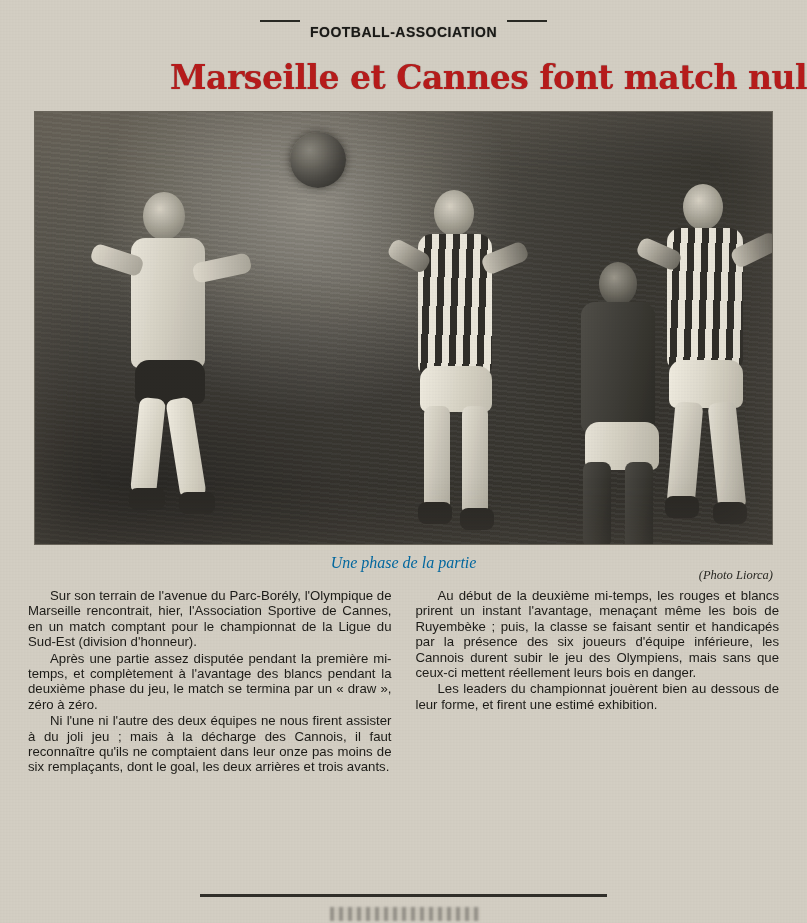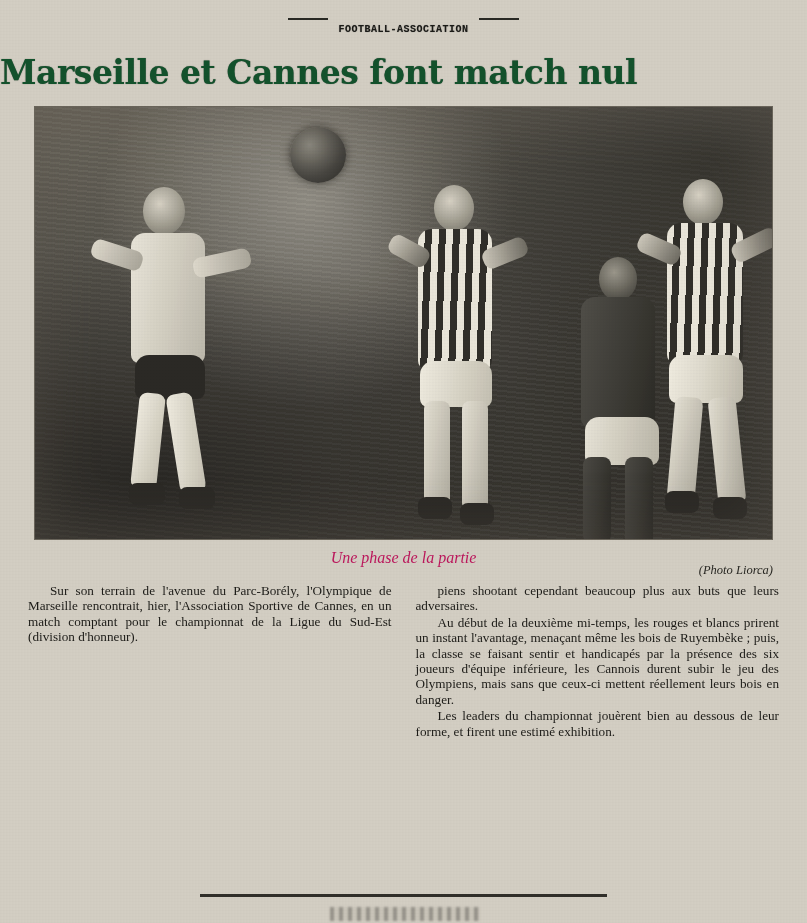--- a/index.html
+++ b/index.html
@@ -25,49 +25,49 @@
     pointer-events: none;
     background:
       repeating-linear-gradient(0deg, rgba(0,0,0,0.03) 0px, rgba(0,0,0,0.0) 2px, rgba(0,0,0,0.02) 3px),
       repeating-linear-gradient(90deg, rgba(0,0,0,0.025) 0px, rgba(0,0,0,0.0) 3px);
     opacity: .7;
     z-index: 40;
   }
 
   .kicker {
     text-align: center;
-    font-family: Liberation Mono, monospace;
+    font-family: Liberation Sans, sans-serif;
     font-weight: bold;
-    font-size: 10px;
+    font-size: 14px;
     letter-spacing: .5px;
     padding-top: 22px;
     color: #1b1b18;
     text-shadow: 0 0 1px rgba(0,0,0,.45);
   }
   .kicker-rule-wrap {
     display: flex;
     align-items: center;
     justify-content: center;
     gap: 10px;
     margin-top: 2px;
   }
   .kicker-rule {
     height: 2px;
     background: #2a2a25;
     width: 40px;
   }
 
   .headline {
-    text-align: left;
+    text-align: right;
     font-family: "DejaVu Serif", serif;
     font-weight: bold;
     font-size: 33px;
     letter-spacing: -0.5px;
     margin: 18px 0 14px 0;
-    color: #14532d;
+    color: #b91c1c;
     text-shadow: 0 0 1px rgba(0,0,0,.5);
   }
 
   .photo-wrap {
     margin: 0 34px;
     border: 1px solid #6b665c;
     height: 432px;
     position: relative;
     overflow: hidden;
     background: #5d5a52;
@@ -126,21 +126,21 @@
   .caption-row {
     margin: 9px 34px 0 34px;
     position: relative;
     height: 22px;
   }
   .caption {
     text-align: center;
     font-family: "Liberation Serif", serif;
     font-style: italic;
     font-size: 16px;
-    color: #be185d;
+    color: #0369a1;
   }
   .photo-credit {
     position: absolute;
     right: 0;
     top: 14px;
     font-family: "Liberation Serif", serif;
     font-style: italic;
     font-size: 12.5px;
     color: #2a2924;
   }
@@ -158,21 +158,20 @@
     font-size: 13.2px;
     line-height: 15.4px;
     text-align: justify;
     color: #1d1c18;
   }
   .col.left  { padding-right: 12px; }
   .col.right { padding-left: 12px; }
   .col p {
     margin: 0 0 0 0;
     text-indent: 22px;
-    font-family: Liberation Serif, serif;
   }
   .col p + p { margin-top: 1px; }
 
   .bottom-rule {
     position: absolute;
     left: 200px;
     right: 200px;
     bottom: 26px;
     height: 3px;
     background: #32302b;
@@ -261,23 +260,24 @@
   </div>
 
   <div class="caption-row">
     <div class="caption">Une phase de la partie</div>
     <div class="photo-credit">(Photo Liorca)</div>
   </div>
 
   <div class="columns">
     <div class="col left">
       <p>Sur son terrain de l'avenue du Parc-Borély, l'Olympique de Marseille rencontrait, hier, l'Association Sportive de Cannes, en un match comptant pour le championnat de la Ligue du Sud-Est (division d'honneur).</p>
+      <p>Après une partie assez disputée pendant la première mi-temps, et complètement à l'avantage des blancs pendant la deuxième phase du jeu, le match se termina par un « draw », zéro à zéro.</p>
+      <p>Ni l'une ni l'autre des deux équipes ne nous firent assister à du joli jeu ; mais à la décharge des Cannois, il faut reconnaître qu'ils ne comptaient dans leur onze pas moins de six remplaçants, dont le goal, les deux arrières et trois avants.</p>
     </div>
     <div class="col right">
-      <p>piens shootant cependant beaucoup plus aux buts que leurs adversaires.</p>
       <p>Au début de la deuxième mi-temps, les rouges et blancs prirent un instant l'avantage, menaçant même les bois de Ruyembèke ; puis, la classe se faisant sentir et handicapés par la présence des six joueurs d'équipe inférieure, les Cannois durent subir le jeu des Olympiens, mais sans que ceux-ci mettent réellement leurs bois en danger.</p>
       <p>Les leaders du championnat jouèrent bien au dessous de leur forme, et firent une estimé exhibition.</p>
     </div>
   </div>
 
   <div class="bottom-rule"></div>
   <div class="bottom-smudge"></div>
 </div>
 
 </body></html>

